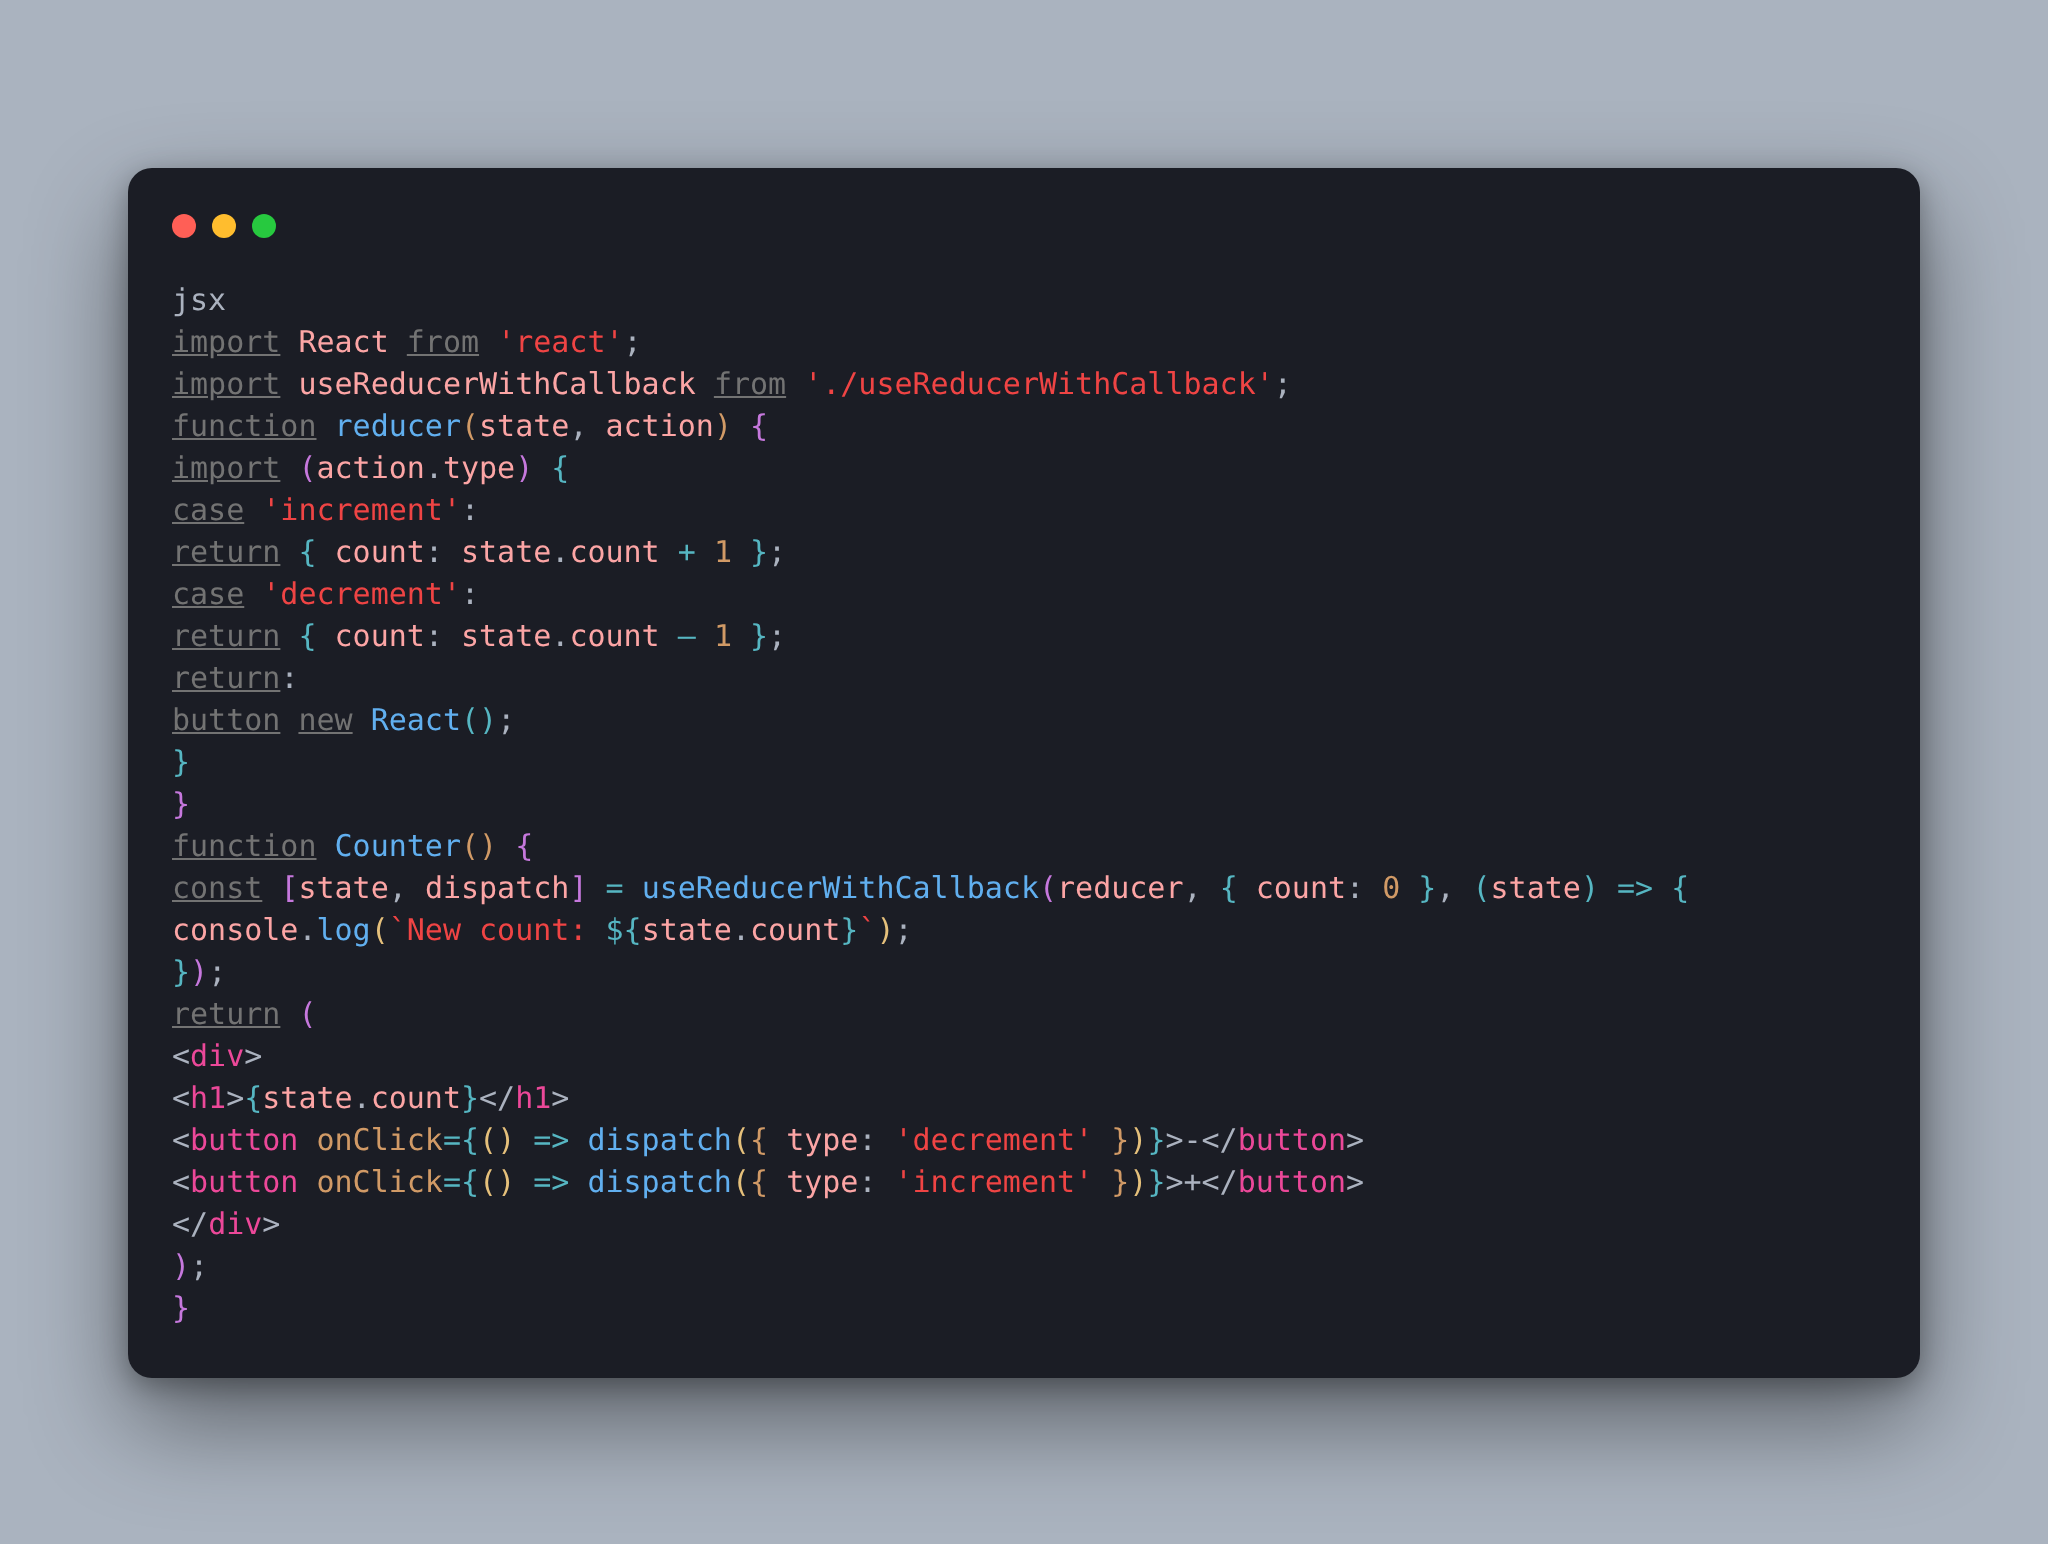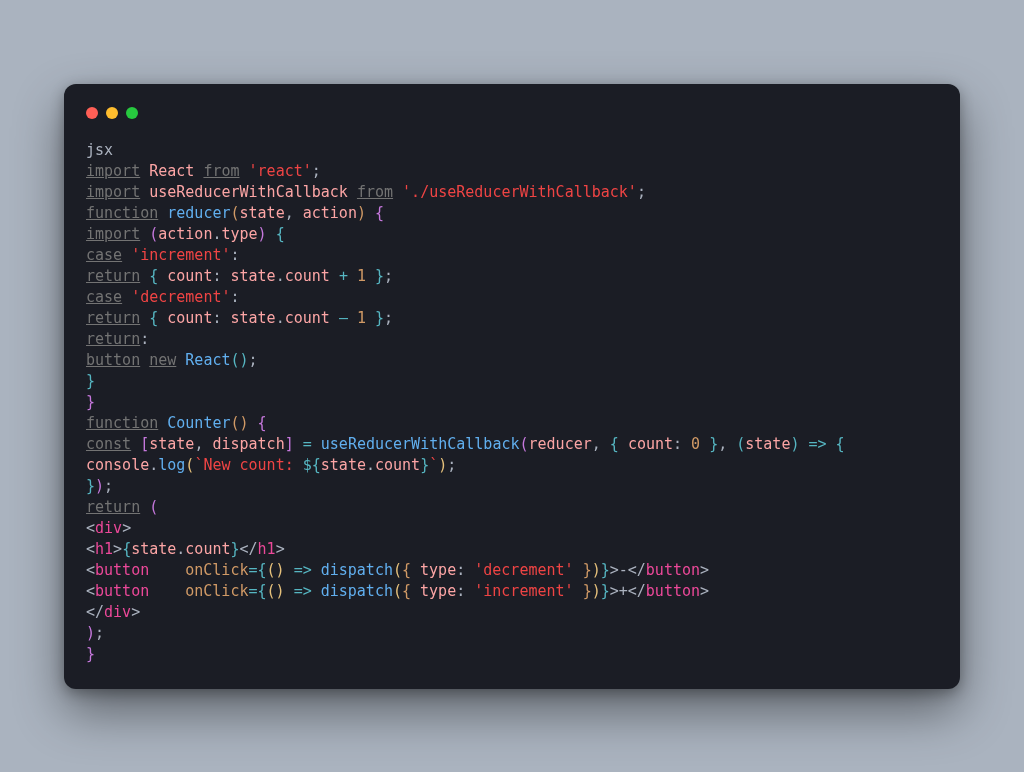--- a/index.html
+++ b/index.html
@@ -54,21 +54,21 @@
   }
 
   
   .tok-kw     { color: #737373; text-decoration: underline; }   
   .tok-id     { color: #61afef; }   
   .tok-var    { color: #fca5a5; text-align: right; }   
   .tok-str    { color: #ef4444; }   
   .tok-num    { color: #d19a66; }   
   .tok-op     { color: #56b6c2; }   
   .tok-tag    { color: #ec4899; }   
-  .tok-attr   { color: #d19a66; margin-left: 27px; }   
+  .tok-attr   { color: #d19a66; }   
   .tok-br     { color: #d19a66; }   
   .tok-brp    { color: #c678dd; }   
   .tok-brb    { color: #56b6c2; }   
   .tok-bry    { color: #e5c07b; }   
   .tok-plain  { color: #abb2bf; }
 </style>
 </head>
 <body>
 
 <div class="stage">

